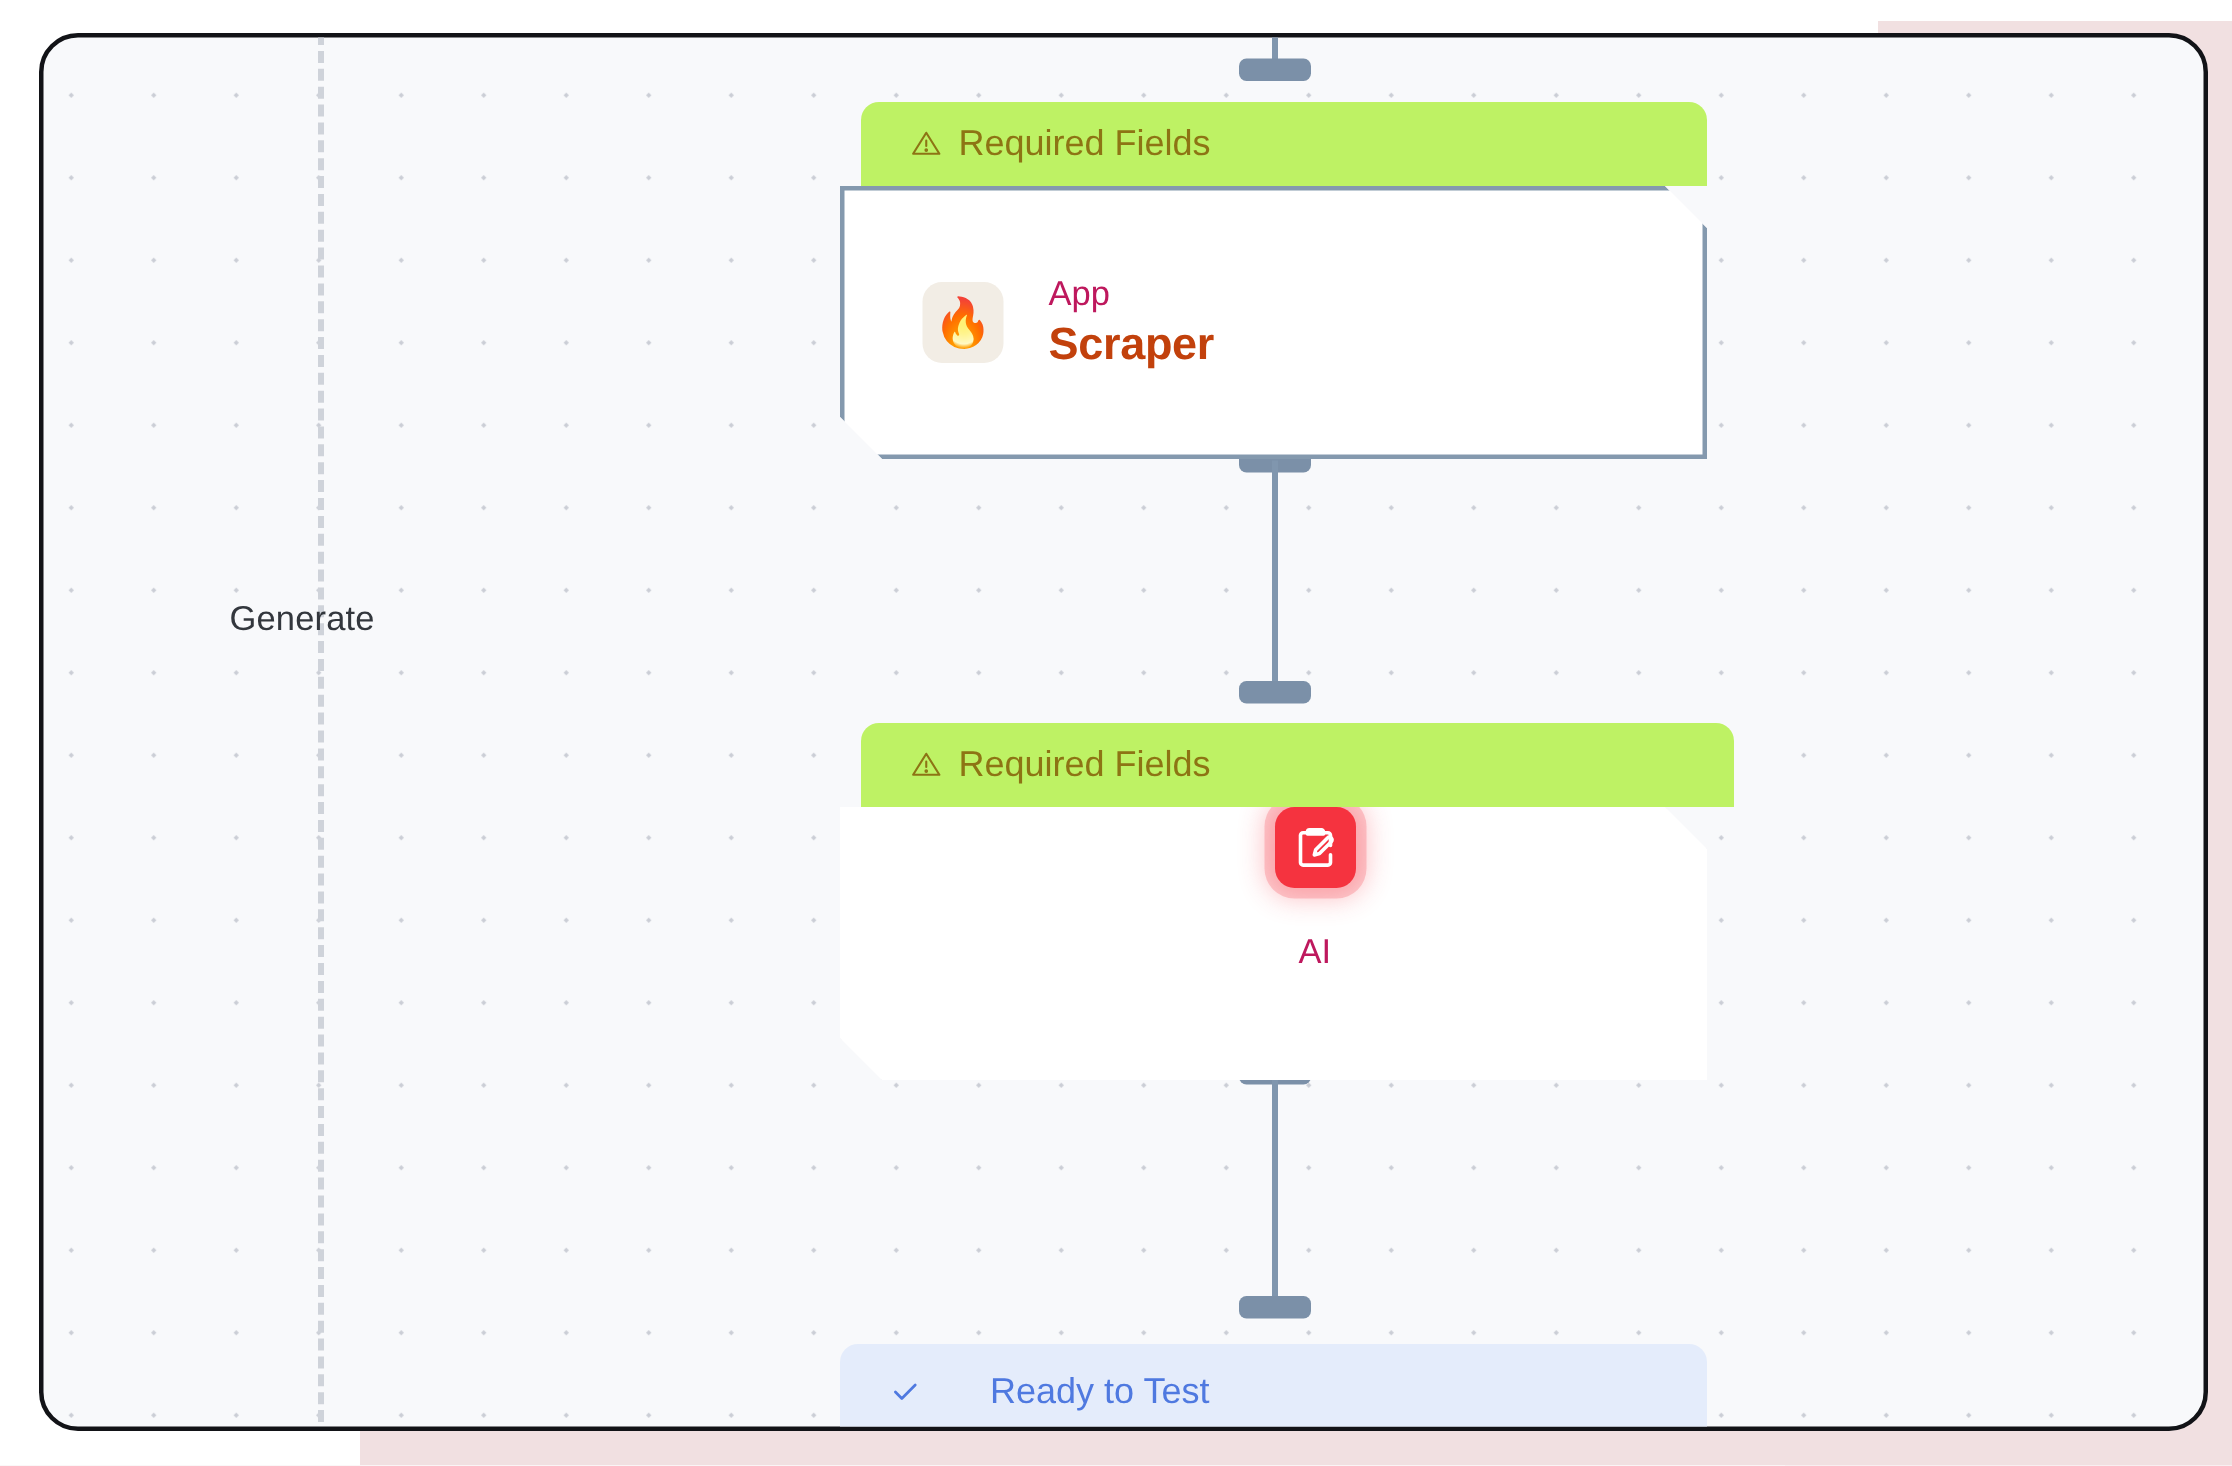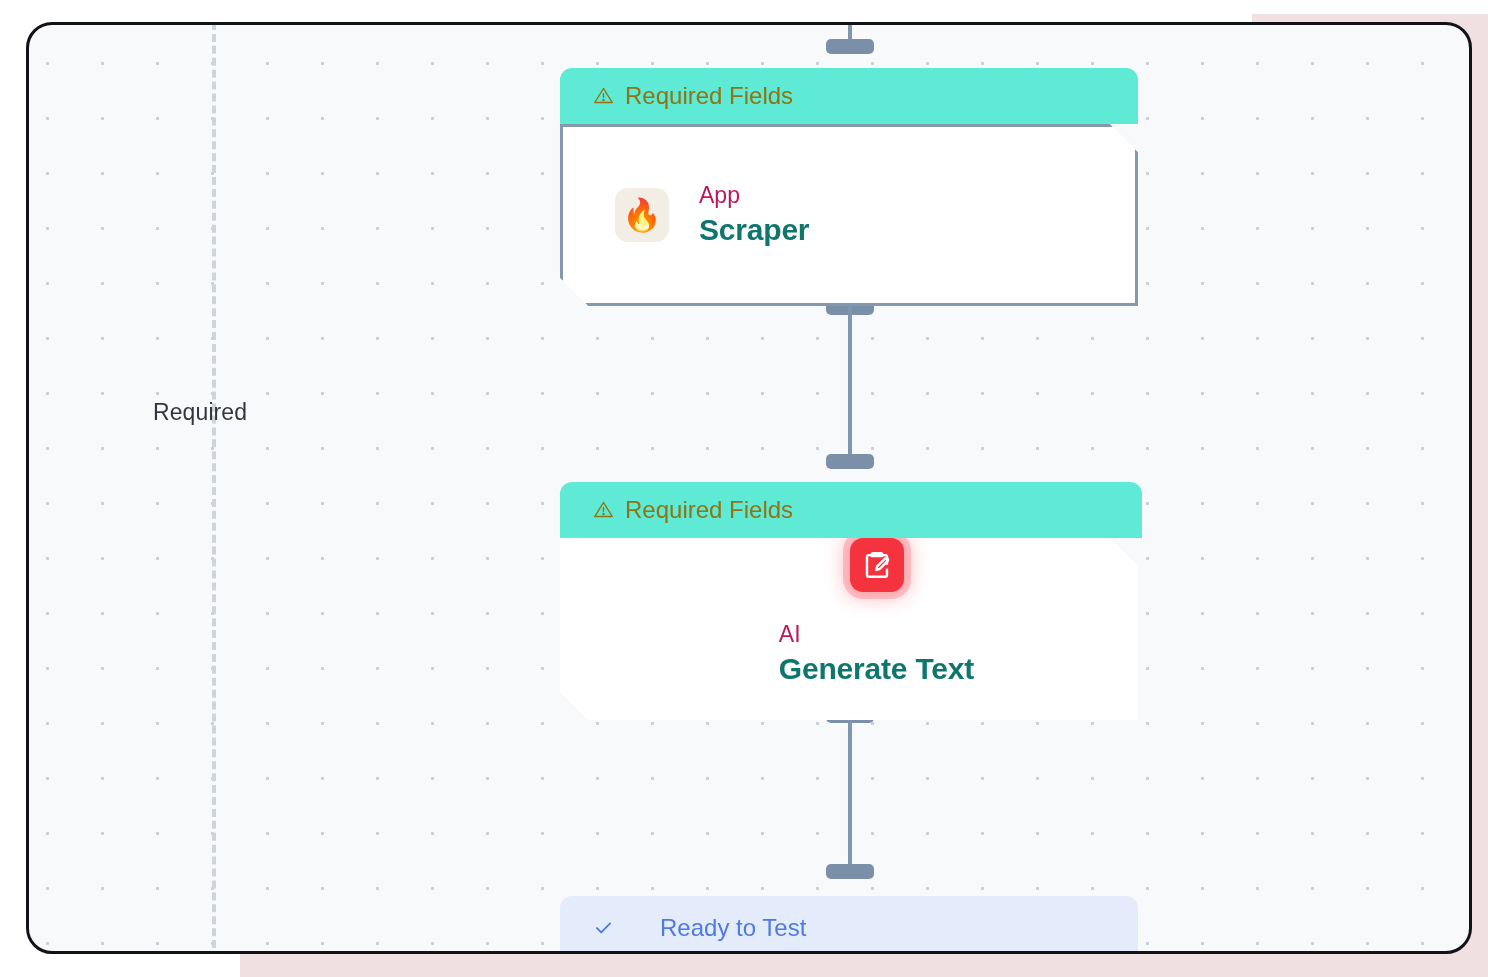--- a/index.html
+++ b/index.html
@@ -139,21 +139,21 @@
     position: relative;
     height: 56px;
     display: flex;
     align-items: center;
     gap: 11px;
     padding: 0 0 0 33px;
     font-size: 24px;
     border-radius: 12px 12px 0 0;
     z-index: 1;
   }
-  .node-banner.warning { background: #5eead4; color: #8d7414; }
+  .node-banner.warning { background: #bef264; color: #8d7414; margin-left: 14px; }
   .node-banner.ready   { background: #e4ecfb; color: #4f79e0; gap: 46px; }
 
   .banner-icon {
     font-size: 21px;
     line-height: 1;
     display: inline-block;
     transform: translateY(-1px);
   }
   .banner-icon svg { display: block; }
 
@@ -203,21 +203,21 @@
 
   .node-text { display: flex; flex-direction: column; gap: 5px; }
   .node-kind {
     font-size: 23px;
     color: #be185d;
     line-height: 1.1;
   }
   .node-title {
     font-size: 30px;
     font-weight: bold;
-    color: #0f766e;
+    color: #c2410c;
     line-height: 1.15;
     letter-spacing: -.2px;
   }
 
   
   #node-scraper       { top: 43px; }
   #node-generate-text { top: 457px; }
   #node-ready         { top: 871px; }
 
   
@@ -233,21 +233,21 @@
   <div id="frame-accent-bottom"></div>
   <div id="frame-accent-bottom-left-mask"></div>
   <div id="frame-accent-topright-mask"></div>
   <div id="frame-accent-notch"></div>
 
   <div id="canvas-viewport">
 
     <div id="dot-grid"></div>
 
     <div id="lane-divider"></div>
-    <div id="lane-label">Required</div>
+    <div id="lane-label">Generate</div>
 
     <div class="edge" id="edge-top"></div>
     <div class="handle" id="handle-top"></div>
 
     <div class="handle" id="handle-mid1-a"></div>
     <div class="edge" id="edge-mid1"></div>
     <div class="handle" id="handle-mid1-b"></div>
 
     <div class="handle" id="handle-mid2-a"></div>
     <div class="edge" id="edge-mid2"></div>
@@ -288,21 +288,20 @@
         <div class="node-icon-tile ai-tile">
           <svg width="32" height="32" viewBox="0 0 24 24" fill="none" stroke="#ffffff" stroke-width="1.8" stroke-linecap="round" stroke-linejoin="round">
             <path d="M9 3.2h6a1 1 0 0 1 1 1v1H8v-1a1 1 0 0 1 1-1z" fill="#ffffff"></path>
             <path d="M16 4.6h2.2a1.3 1.3 0 0 1 1.3 1.3V11"></path>
             <path d="M19.5 15.6v3.9a1.3 1.3 0 0 1-1.3 1.3H5.8a1.3 1.3 0 0 1-1.3-1.3V5.9a1.3 1.3 0 0 1 1.3-1.3H8"></path>
             <path d="M19.9 9.1 14 15l-2.6.7.7-2.6 5.9-5.9a1.3 1.3 0 0 1 1.9 1.9z"></path>
           </svg>
         </div>
         <div class="node-text">
           <span class="node-kind">AI</span>
-          <span class="node-title">Generate Text</span>
         </div>
       </div>
     </div>
 
     <div class="node" id="node-ready">
       <div class="node-banner ready">
         <span class="banner-icon">
           <svg width="21" height="21" viewBox="0 0 24 24" fill="none" stroke="#4f79e0" stroke-width="2.1" stroke-linecap="round" stroke-linejoin="round">
             <path d="M4.5 12.6 L9.4 17.5 L19.6 7.3"></path>
           </svg>

